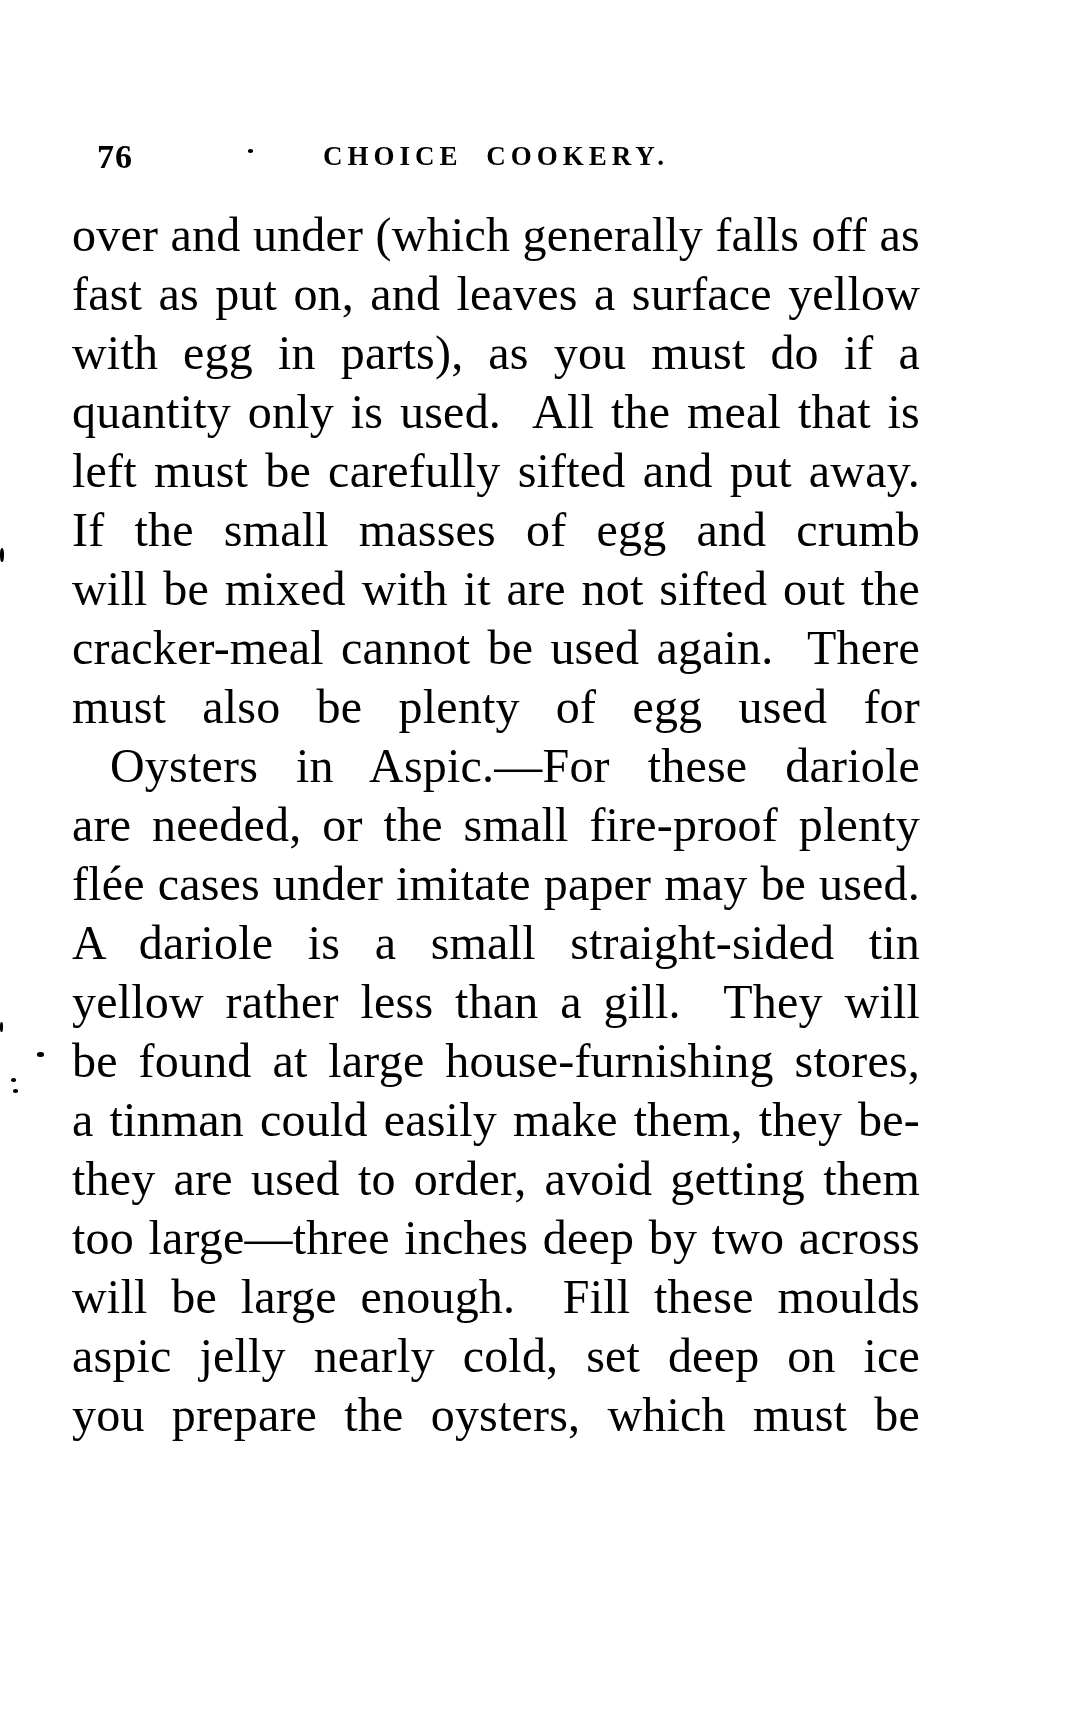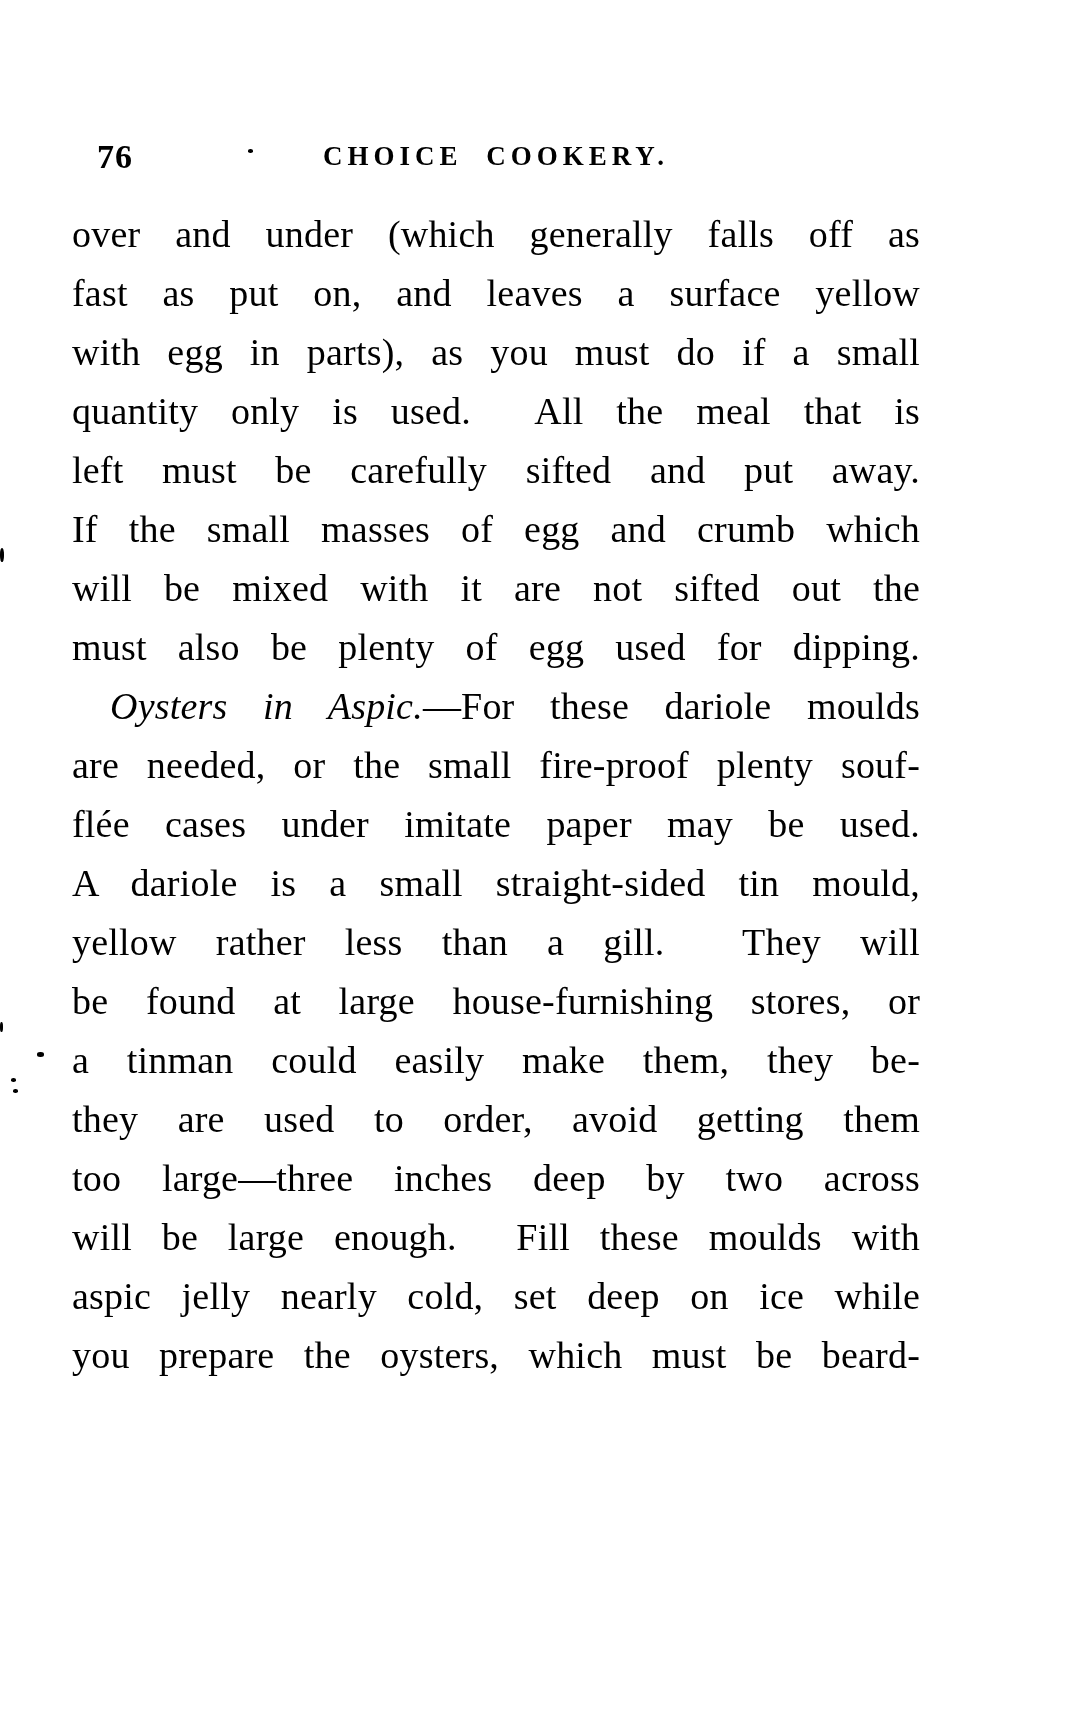--- a/index.html
+++ b/index.html
@@ -38,33 +38,32 @@
   }
   .body-text {
     position: absolute;
     left: 72px;
     top: 205px;
     width: 848px;
   }
   .line {
     height: 59px;
     line-height: 59px;
-    font-size: 38px;
+    font-size: 48px;
     letter-spacing: 0.2px;
     white-space: pre-wrap;
     text-align: justify;
     text-align-last: justify;
     overflow: hidden;
   }
   .line.indent {
     padding-left: 38px;
     width: 810px;
   }
   .italic {
-    font-style: italic;
   }
   .speck {
     position: absolute;
     background: #000000;
     border-radius: 45%;
   }
 </style>
 </head>
 <body>
 
@@ -75,20 +74,21 @@
   <div class="running-title">CHOICE COOKERY.</div>
 
   <div class="body-text" id="body-text">
       <div class="line"><span>over and under (which generally falls off as</span></div>
       <div class="line"><span>fast as put on, and leaves a surface yellow</span></div>
       <div class="line"><span>with egg in parts), as you must do if a small</span></div>
       <div class="line"><span>quantity only is used.  All the meal that is</span></div>
       <div class="line"><span>left must be carefully sifted and put away.</span></div>
       <div class="line"><span>If the small masses of egg and crumb which</span></div>
       <div class="line"><span>will be mixed with it are not sifted out the</span></div>
+      <div class="line"><span>cracker-meal cannot be used again.  There</span></div>
       <div class="line"><span>must also be plenty of egg used for dipping.</span></div>
       <div class="line indent"><span class="italic">Oysters in Aspic.</span><span>—For these dariole moulds</span></div>
       <div class="line"><span>are needed, or the small fire-proof plenty souf-</span></div>
       <div class="line"><span>flée cases under imitate paper may be used.</span></div>
       <div class="line"><span>A dariole is a small straight-sided tin mould,</span></div>
       <div class="line"><span>yellow rather less than a gill.  They will</span></div>
       <div class="line"><span>be found at large house-furnishing stores, or</span></div>
       <div class="line"><span>a tinman could easily make them, they be-</span></div>
       <div class="line"><span>they are used to order, avoid getting them</span></div>
       <div class="line"><span>too large—three inches deep by two across</span></div>

